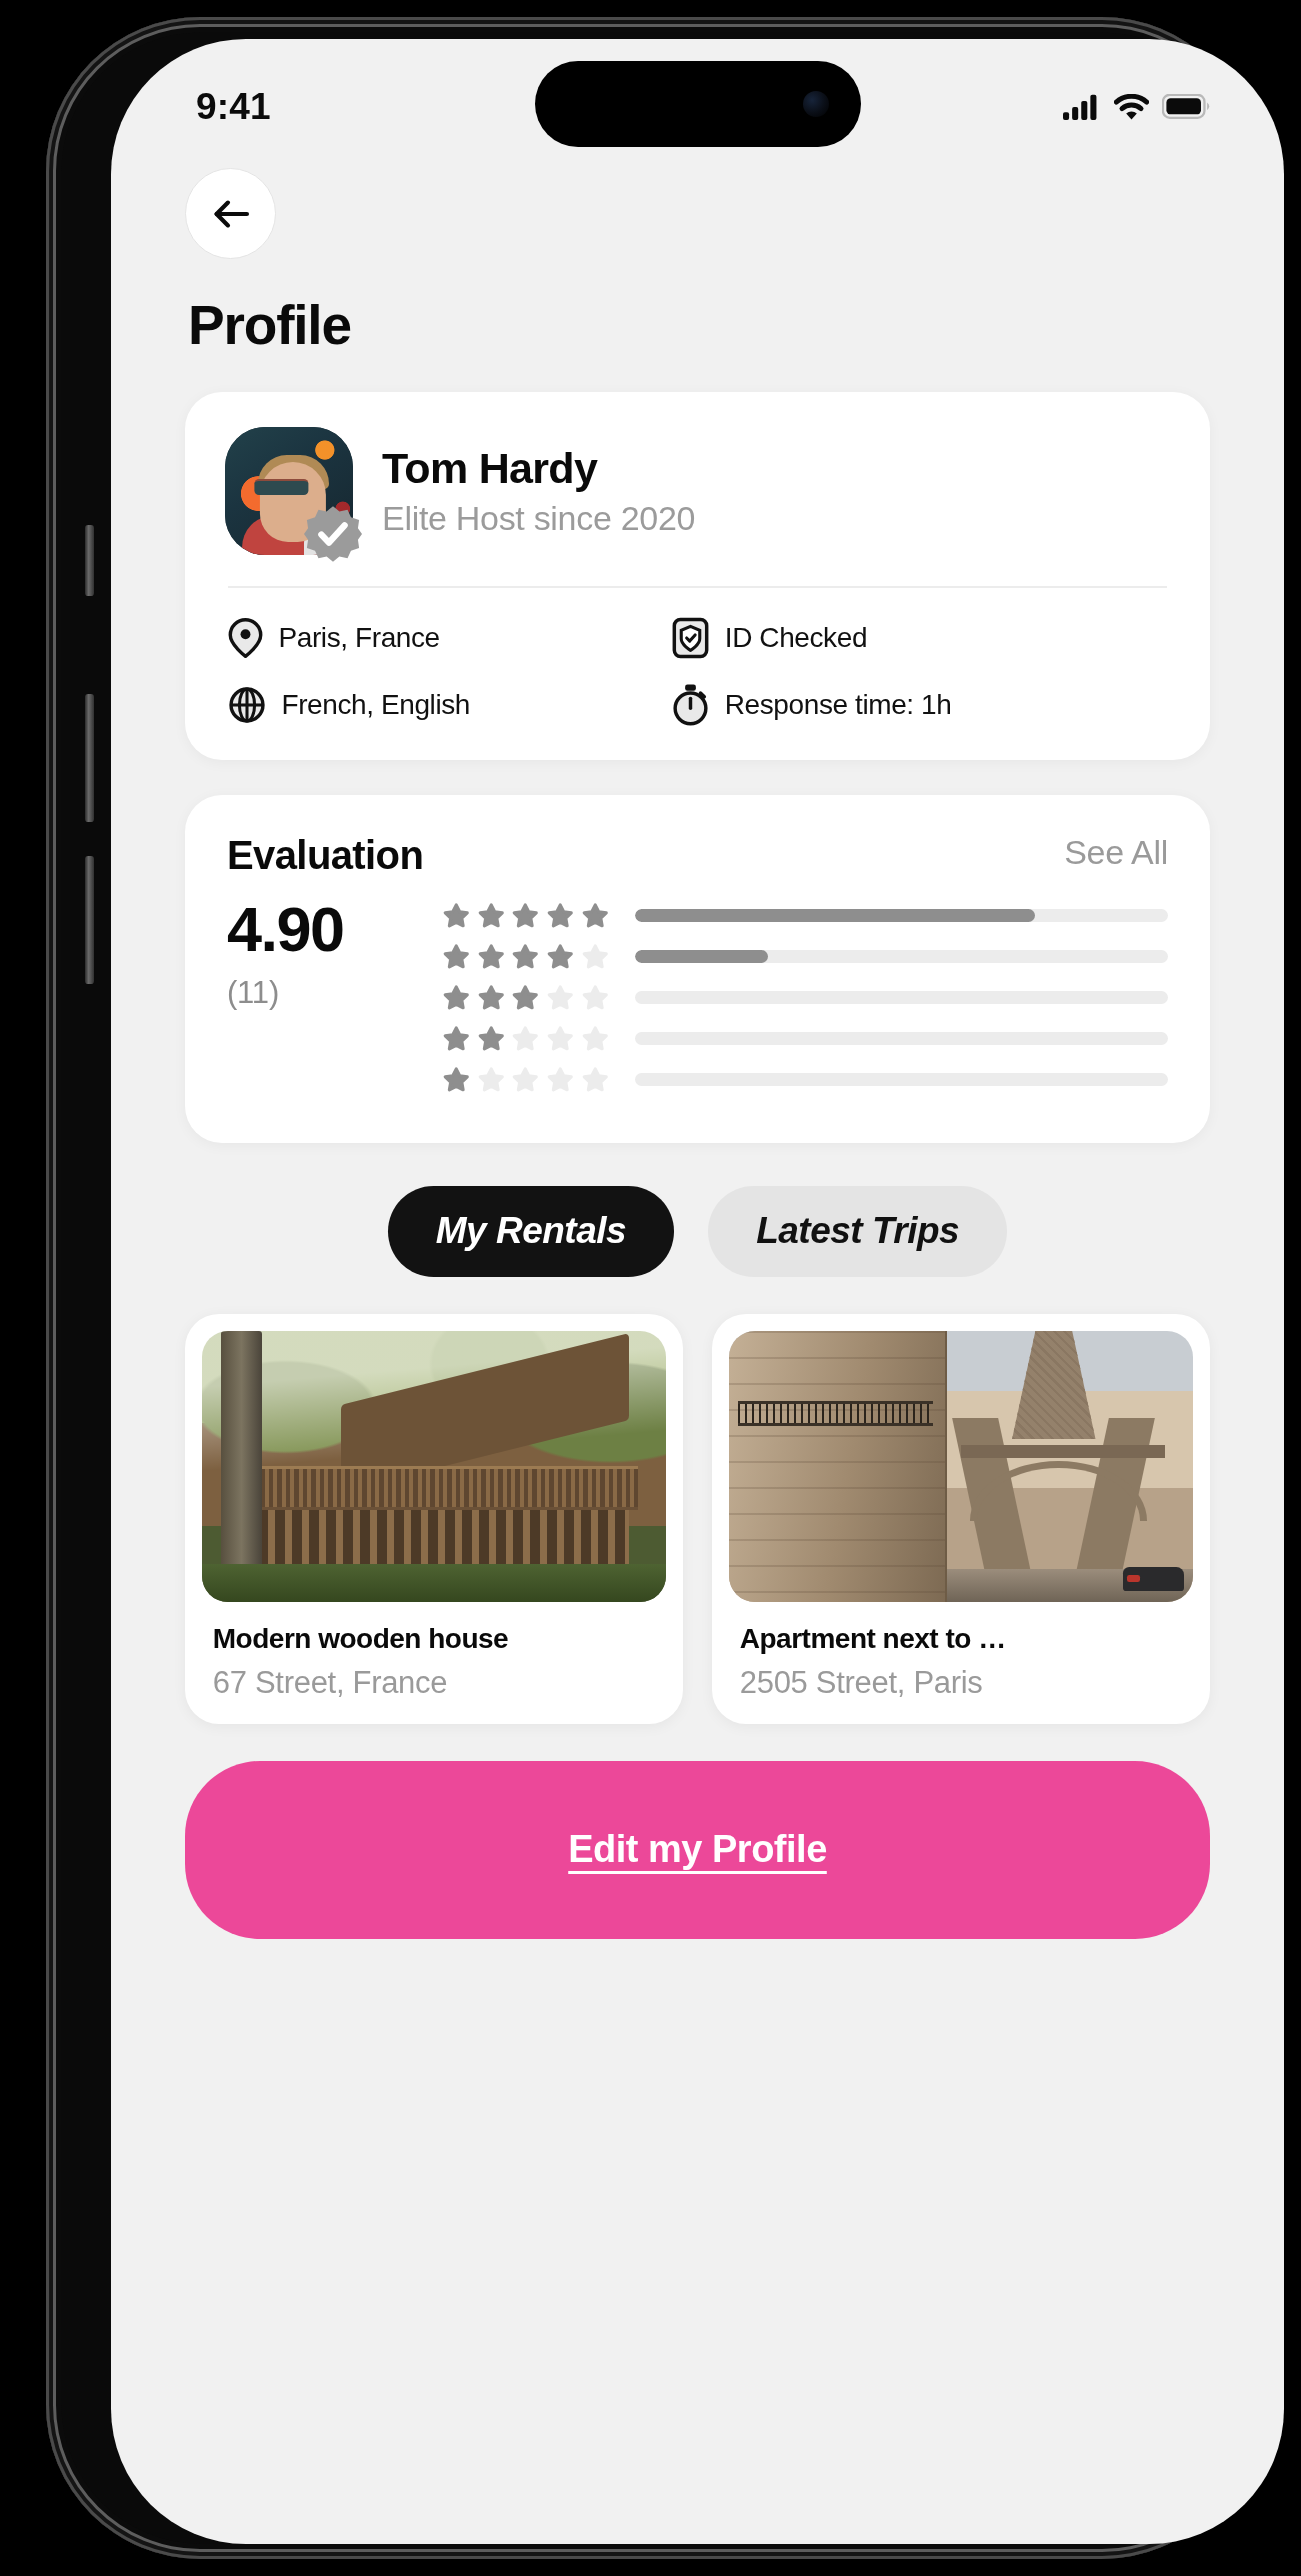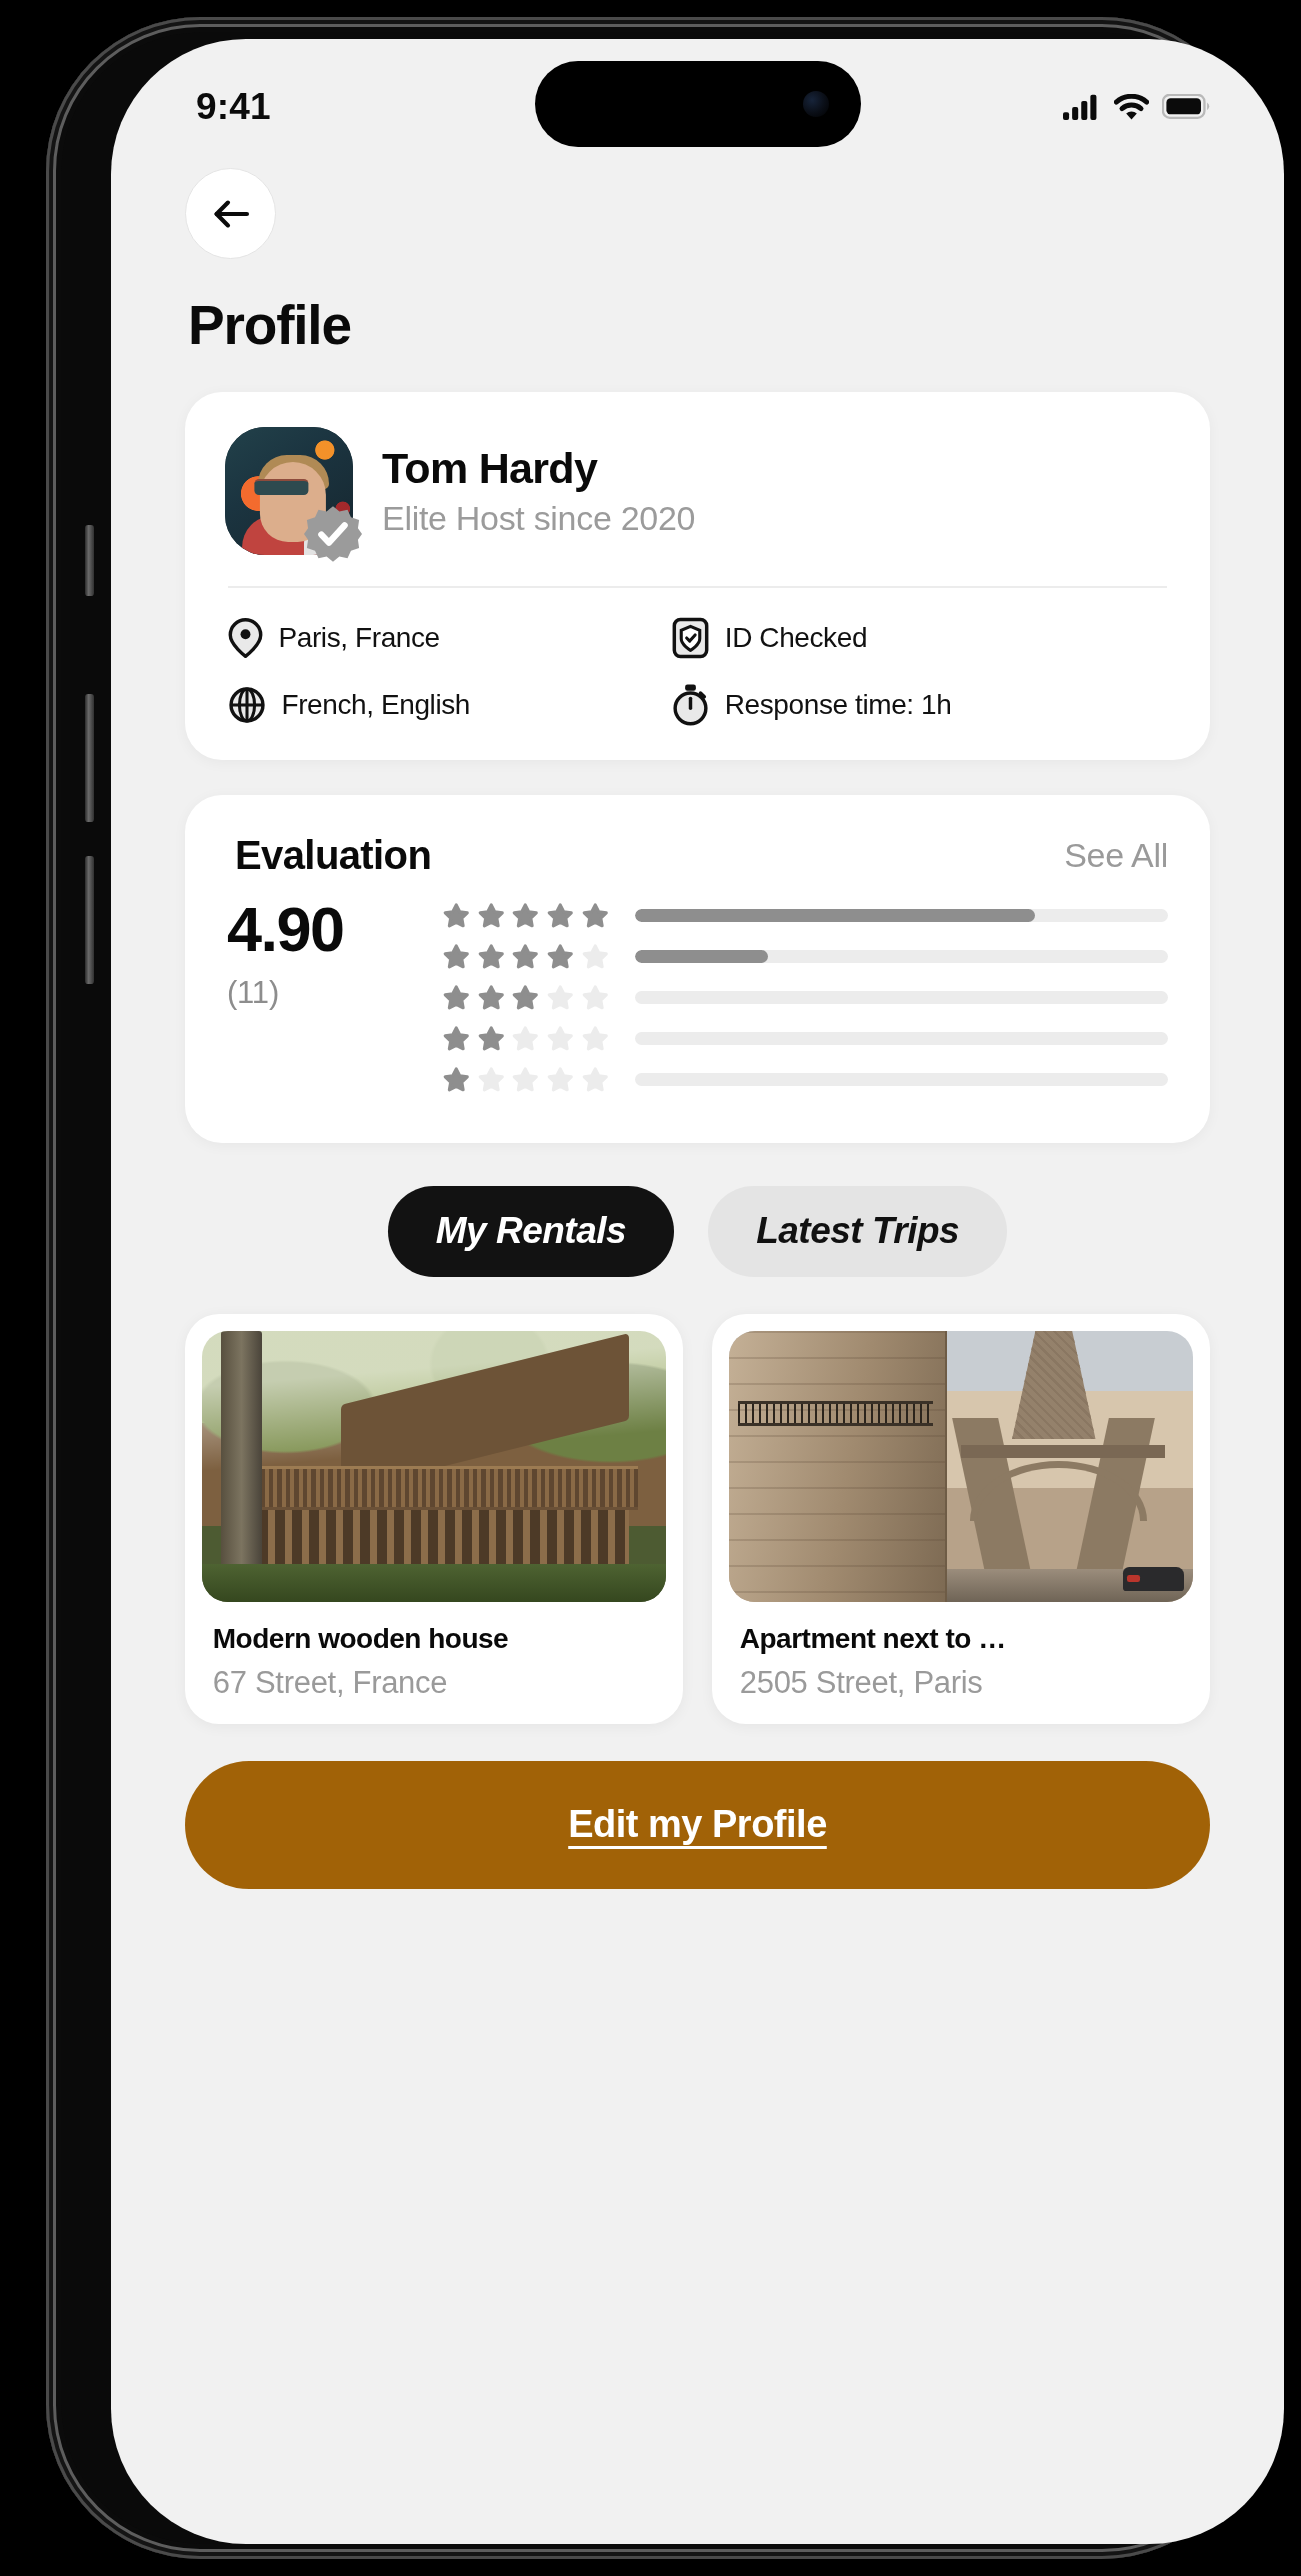--- a/index.html
+++ b/index.html
@@ -227,23 +227,22 @@
     font-size: 28px;
     color: #111111;
     letter-spacing: -0.4px;
     white-space: nowrap;
   }
 
   
   #evaluation-card { padding: 38px 42px 43px 42px; }
   #evaluation-header {
     display: flex;
-    align-items: center;
+    align-items: flex-start;
     justify-content: space-between;
-    margin-left: 8px;
   }
   #evaluation-title {
     font-size: 40px;
     font-weight: 700;
     color: #0a0a0a;
     letter-spacing: -0.6px;
   }
   #see-all-link {
     font-size: 34px;
     color: #9a9a9a;
@@ -466,23 +465,23 @@
     font-size: 31px;
     color: #9a9a9a;
     letter-spacing: -0.3px;
     margin: 9.2px 0 0 10.8px;
     white-space: nowrap;
   }
 
   
   #edit-profile-button {
     margin: 37px 0 0 0;
-    height: 128px;
+    height: 178px;
     border-radius: 75px;
-    background: #a16207;
+    background: #ec4899;
     display: flex;
     align-items: center;
     justify-content: center;
     cursor: pointer;
   }
   #edit-profile-label {
     font-size: 38px;
     font-weight: 700;
     color: #ffffff;
     letter-spacing: -0.5px;

